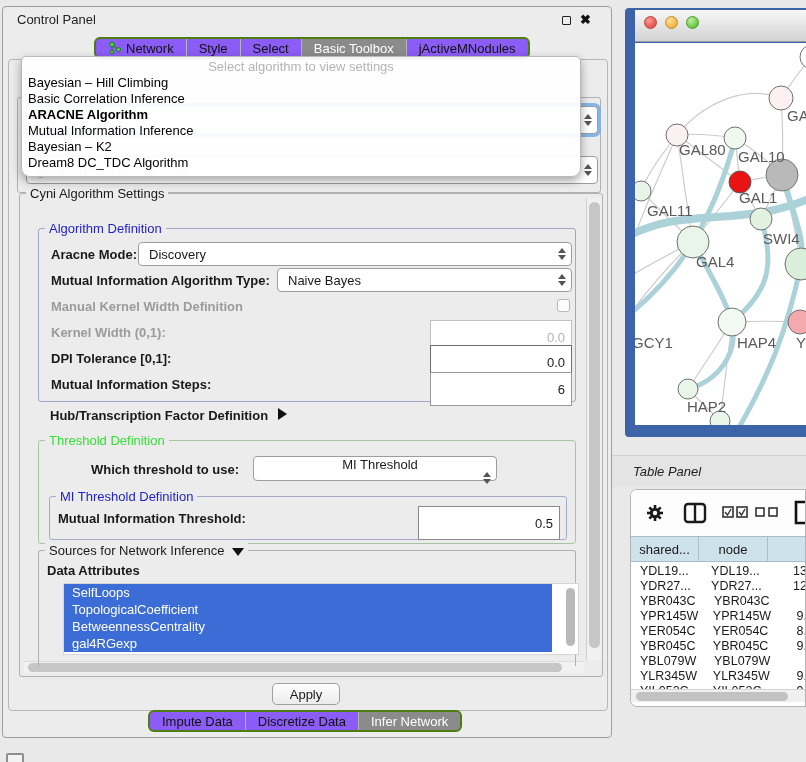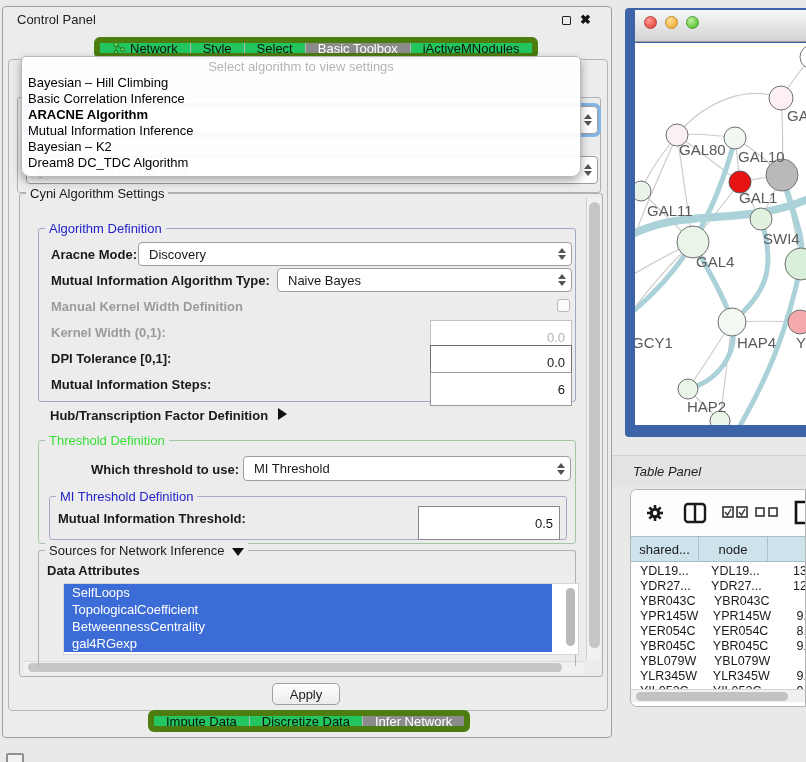--- a/index.html
+++ b/index.html
@@ -5,21 +5,21 @@
   html,body{margin:0;padding:0;}
   .screen{position:relative;width:806px;height:762px;background:#e9e9e9;overflow:hidden;
           font-family:"Liberation Sans",sans-serif;color:#1a1a1a;}
   .abs{position:absolute;box-sizing:border-box;}
   
   .cp{left:2px;top:6px;width:610px;height:732px;background:#ececec;border:1px solid #9f9f9f;border-radius:4px;}
   .cp-title{left:14px;top:5px;font-size:13px;color:#222;}
   .winbtn-square{width:9px;height:9px;border:1.5px solid #222;border-radius:1px;}
   .winbtn-x{font-size:13px;font-weight:bold;color:#111;line-height:11px;}
   
-  .tabbar{display:flex;background:#22c55e;border:6px solid #4d7c0f;border-radius:6px;overflow:hidden;height:22px;font-size:13px;text-decoration:underline;}
+  .tabbar{display:flex;background:#8b5cf6;border:2px solid #4d7c0f;border-radius:6px;overflow:hidden;height:22px;font-size:13px;}
   .tab{display:flex;align-items:center;padding:0 12px;border-right:1px solid #b5b5b5;color:#111;white-space:nowrap;}
   .tab:last-child{border-right:none;}
   .tab.sel{background:#8b8b8b;color:#fff;}
   
   .content-frame{left:5px;top:52px;width:600px;height:652px;border:1px solid #b6b6b6;border-radius:4px;background:#ececec;}
   
   .gbox{border:1px solid #b1b1b1;border-radius:3px;}
   .gtitle{position:absolute;top:-8px;left:6px;background:#ececec;padding:0 4px;font-size:13px;white-space:nowrap;}
   .blue{color:#2323cc;}
   .green{color:#35df35;}
@@ -173,21 +173,21 @@
         </div>
       </div>
 
       <span class="abs lbl" style="left:30px;top:214px;">Hub/Transcription Factor Definition</span>
       <span class="abs" style="left:258px;top:214px;width:0;height:0;border-top:6px solid transparent;border-bottom:6px solid transparent;border-left:9px solid #111;"></span>
 
       <div class="abs gbox" style="left:18px;top:246px;width:538px;height:104px;border-color:#a7c4a7;">
         <span class="gtitle green">Threshold Definition</span>
 
         <span class="abs lbl" style="left:52px;top:21px;">Which threshold to use:</span>
-        <div class="abs combo" style="left:204px;top:15px;width:328px;height:25px;">
+        <div class="abs combo" style="left:214px;top:15px;width:244px;height:25px;flex-direction:column;">
           <span>MI Threshold</span>
           <span class="spin">
               <span class="tri-up"></span>
               <span class="tri-dn"></span>
             </span>
         </div>
 
         <div class="abs gbox" style="left:10px;top:55px;width:518px;height:44px;border-color:#a8a8c8;">
           <span class="gtitle blue">MI Threshold Definition</span>
           <span class="abs lbl" style="left:8px;top:14px;">Mutual Information Threshold:</span>

